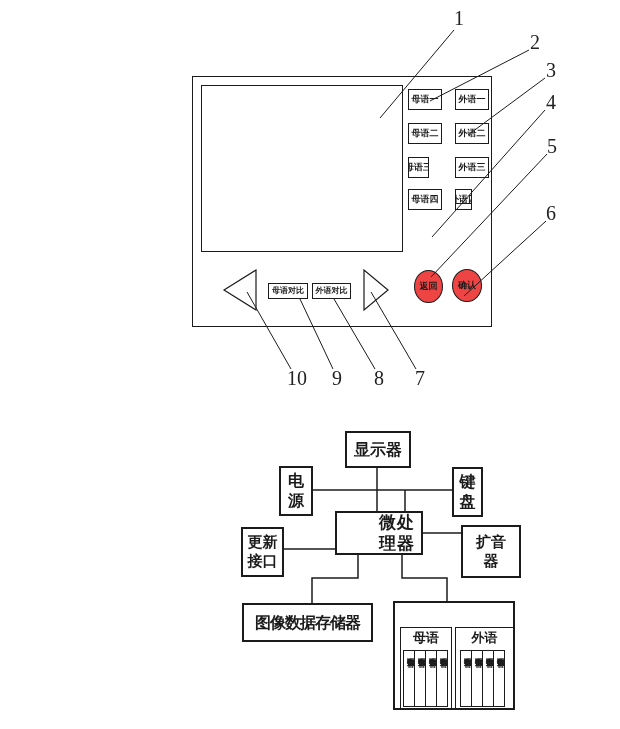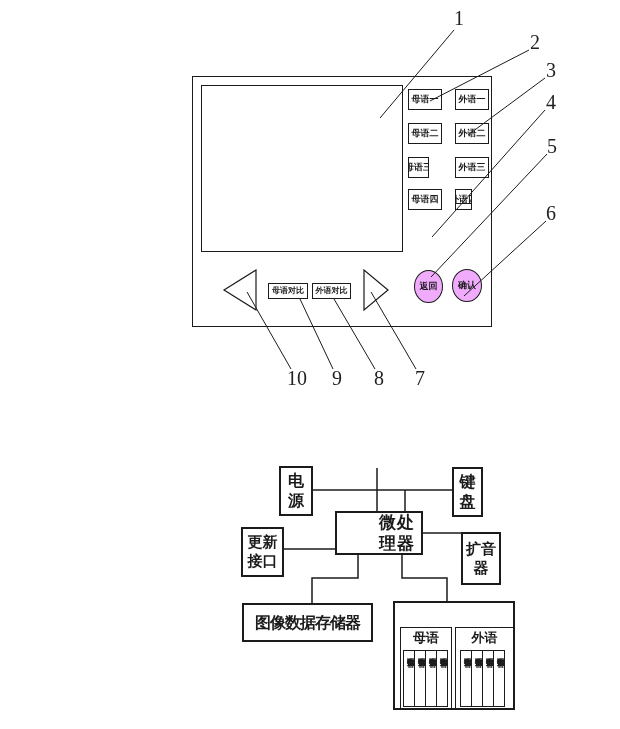--- a/index.html
+++ b/index.html
@@ -3,21 +3,21 @@
 <meta charset="utf-8">
 <style>
   html,body{margin:0;padding:0;background:#fff;}
   .canvas{position:relative;width:620px;height:729px;background:#fff;overflow:hidden;
           font-family:"Liberation Sans","DejaVu Sans",sans-serif;color:#1b1b1b;}
   .abs{position:absolute;box-sizing:border-box;}
   .rect{border:1px solid #1b1b1b;background:#fff;}
   .btn{border:1px solid #1b1b1b;background:#fff;display:flex;align-items:center;justify-content:center;
        font-weight:bold;font-size:9px;line-height:1;white-space:nowrap;overflow:hidden;}
   .btn.small{font-size:8px;}
-  .oval{border:1px solid #1b1b1b;border-radius:50%;background:#f0abfc;display:flex;align-items:center;
+  .oval{border:1px solid #1b1b1b;border-radius:50%;background:#ef4444;display:flex;align-items:center;
         justify-content:center;font-weight:bold;font-size:9px;line-height:1;white-space:nowrap;}
   .callout{position:absolute;transform:translate(-50%,-50%);font-family:"Liberation Serif","DejaVu Serif",serif;
            font-size:20px;color:#222;}
   .block{border:2px solid #1b1b1b;background:#fff;display:flex;align-items:center;justify-content:center;
          text-align:center;font-weight:bold;white-space:pre-line;line-height:1.25;}
   .fs17{font-size:17px;} .fs16{font-size:16px;} .fs15{font-size:15px;}
   .storage{border:2px solid #1b1b1b;background:#fff;}
   .storage-title{position:absolute;top:2px;left:0;width:100%;text-align:center;font-weight:bold;font-size:15px;
                  white-space:nowrap;letter-spacing:-1px;}
   .subbox{position:absolute;border:1px solid #1b1b1b;background:#fff;}
@@ -59,28 +59,29 @@
   <span class="callout" style="left:535px;top:42px;">2</span>
   <span class="callout" style="left:551px;top:70px;">3</span>
   <span class="callout" style="left:551px;top:102px;">4</span>
   <span class="callout" style="left:552px;top:146px;">5</span>
   <span class="callout" style="left:551px;top:213px;">6</span>
   <span class="callout" style="left:420px;top:378px;">7</span>
   <span class="callout" style="left:379px;top:378px;">8</span>
   <span class="callout" style="left:337px;top:378px;">9</span>
   <span class="callout" style="left:297px;top:378px;">10</span>
 
+  <div class="abs block fs16" style="left:345px;top:431px;width:66px;height:37px;">显示器</div>
   <div class="abs block fs16" style="left:279px;top:466px;width:34px;height:50px;">电
 源</div>
   <div class="abs block fs16" style="left:452px;top:467px;width:31px;height:50px;">键
 盘</div>
   <div class="abs block fs17" style="left:335px;top:511px;width:88px;height:44px;letter-spacing:1px;padding-left:36px;">微处理器</div>
   <div class="abs block fs15" style="left:241px;top:527px;width:43px;height:50px;">更新
 接口</div>
-  <div class="abs block fs15" style="left:461px;top:525px;width:40px;height:53px;margin-top:7px;">扩音
+  <div class="abs block fs15" style="left:461px;top:525px;width:60px;height:53px;">扩音
 器</div>
   <div class="abs block fs16" style="left:242px;top:603px;width:131px;height:39px;letter-spacing:-1px;">图像数据存储器</div>
 
   <div class="abs storage" style="left:393px;top:601px;width:122px;height:109px;">
 
     <div class="subbox" style="left:5px;top:24px;width:50px;height:80px;">
       <div class="subhead">母语</div>
       <div class="strip" style="left:2px;top:22px;width:10px;height:54px;">语音数据</div>
       <div class="strip" style="left:13px;top:22px;width:10px;height:54px;">语音数据</div>
       <div class="strip" style="left:24px;top:22px;width:10px;height:54px;">语音数据</div>

